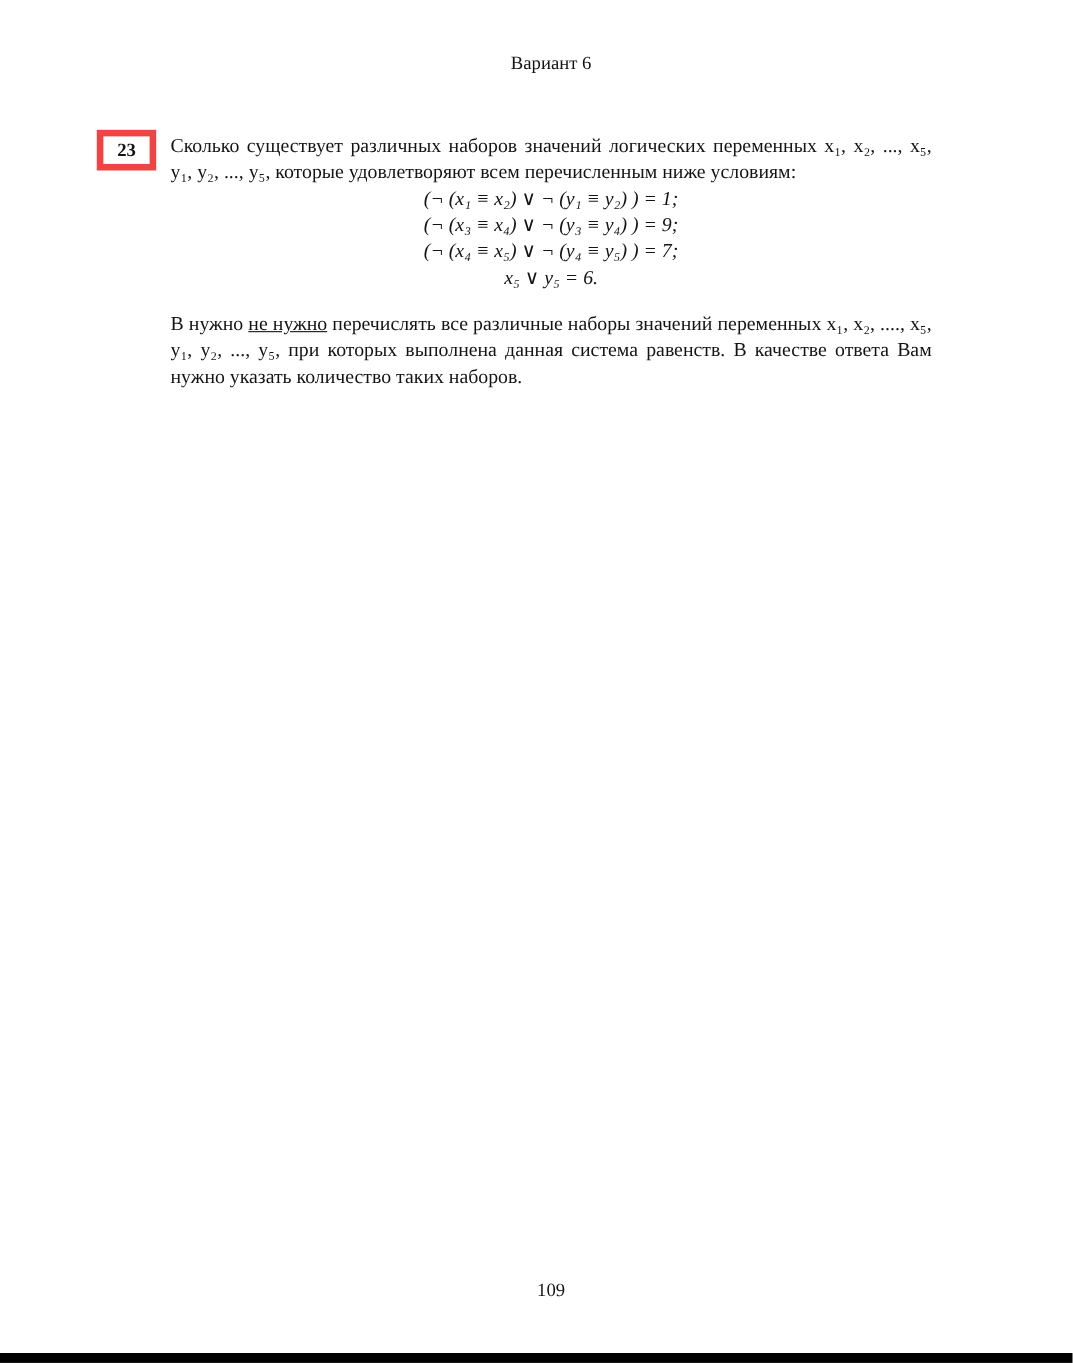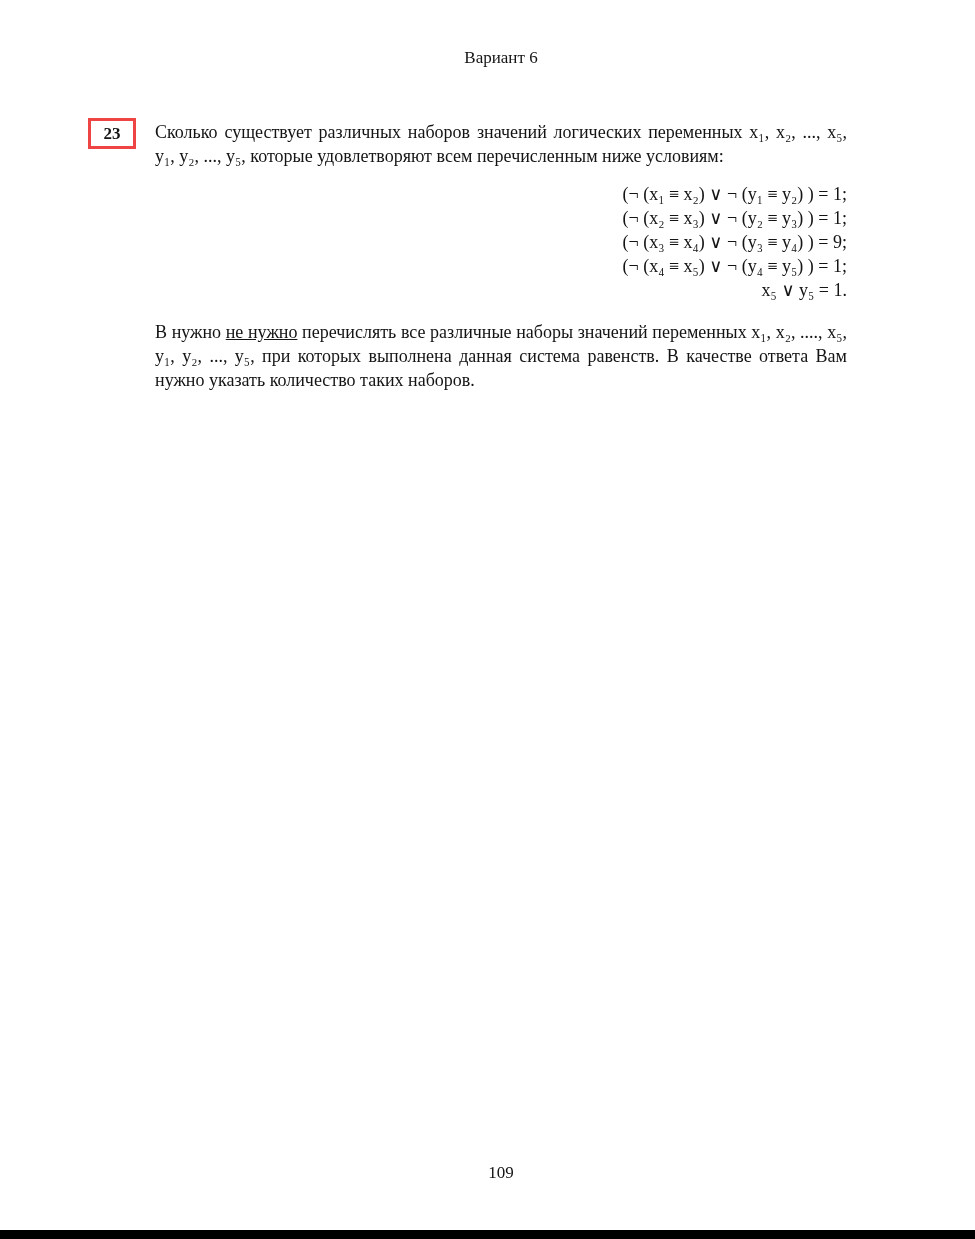--- a/index.html
+++ b/index.html
@@ -24,42 +24,43 @@
     width: 100%;
     text-align: center;
     font-size: 17px;
   }
   .task-number-box {
     position: absolute;
     left: 88px;
     top: 118px;
     width: 42px;
     height: 25px;
-    border: 3px solid #ef4444;
+    border: 6px solid #ef4444;
     display: flex;
     align-items: center;
     justify-content: center;
     font-weight: bold;
     font-size: 17px;
   }
   .content {
     position: absolute;
     left: 155px;
     top: 120px;
     width: 692px;
     font-size: 18px;
     line-height: 24px;
   }
   .intro {
     margin: 0;
     text-align: justify;
   }
   .conditions {
-    margin-top: 14px;
-    text-align: right;
+    margin-top: 0;
+    font-style: italic;
+    text-align: center;
   }
   .condition-line {
     line-height: 24px;
     white-space: nowrap;
   }
   .note {
     margin-top: 18px;
     text-align: justify;
   }
   .emph {
@@ -105,24 +106,23 @@
   <div class="task-number-box">
     <span>23</span>
   </div>
 
   <div class="content">
 
     <p class="intro">Сколько существует различных наборов значений логических переменных x₁, x₂, ..., x₅, y₁, y₂, ..., y₅, которые удовлетворяют всем перечисленным ниже условиям:</p>
 
     <div class="conditions">
       <div class="condition-line">(¬ (x₁ ≡ x₂) ∨ ¬ (y₁ ≡ y₂) ) = 1;</div>
-      <div class="condition-line">(¬ (x₂ ≡ x₃) ∨ ¬ (y₂ ≡ y₃) ) = 1;</div>
       <div class="condition-line">(¬ (x₃ ≡ x₄) ∨ ¬ (y₃ ≡ y₄) ) = 9;</div>
-      <div class="condition-line">(¬ (x₄ ≡ x₅) ∨ ¬ (y₄ ≡ y₅) ) = 1;</div>
-      <div class="condition-line">x₅ ∨ y₅ = 1.</div>
+      <div class="condition-line">(¬ (x₄ ≡ x₅) ∨ ¬ (y₄ ≡ y₅) ) = 7;</div>
+      <div class="condition-line">x₅ ∨ y₅ = 6.</div>
     </div>
 
     <p class="note"><span>В нужно </span><span class="emph">не нужно</span><span> перечислять все различные наборы значений переменных x₁, x₂, ...., x₅, y₁, y₂, ..., y₅, при которых выполнена данная система равенств. В качестве ответа Вам нужно указать количество таких наборов.</span></p>
 
 
   </div>
 
   <div class="page-number">109</div>
 
   <div class="scan-edge"></div>

